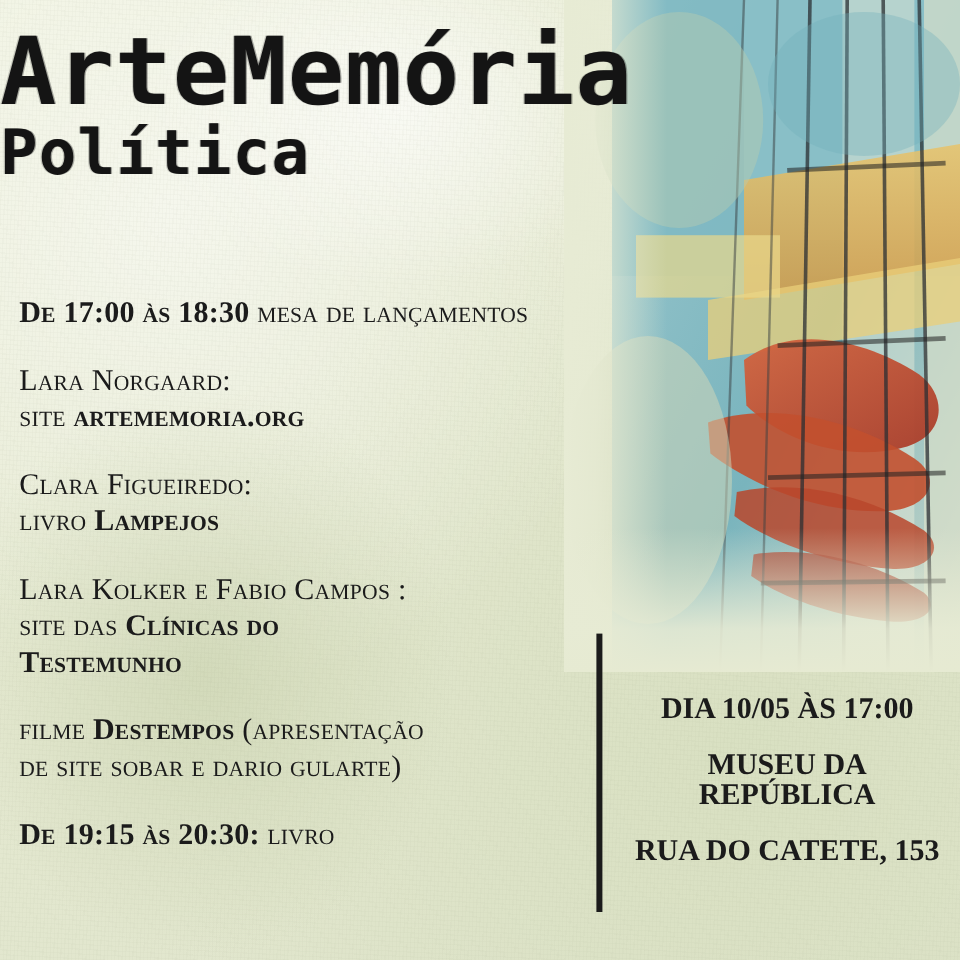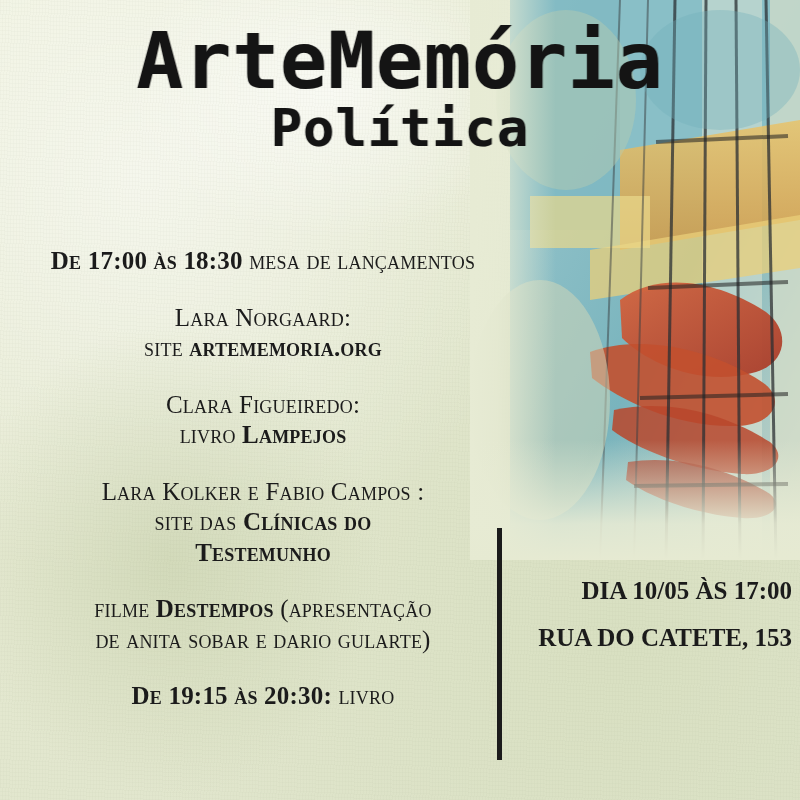--- a/index.html
+++ b/index.html
@@ -66,42 +66,41 @@
     left: 0; right: 0; bottom: 0;
     height: 120px;
     background: linear-gradient(to bottom, rgba(231,235,212,0) 0%, rgba(231,235,212,.9) 70%, #e6ead2 100%);
   }
 
   
   .title-block {
     position: absolute;
     left: 0; right: 0;
     top: 24px;
-    text-align: center;
+    text-align: left;
     z-index: 5;
   }
   .title-line1, .title-line2 {
     font-family: "DejaVu Sans Mono", monospace;
     font-weight: bold;
     color: #141414;
     line-height: .95;
     letter-spacing: 1px;
     text-shadow: 1px 0 0 rgba(20,20,20,.35), -1px 0 0 rgba(20,20,20,.2);
   }
   .title-line1 { font-size: 78px; }
   .title-line2 { font-size: 52px; margin-top: 6px; }
 
   
   .content {
     position: absolute;
-    left: 28px;
+    left: 16px;
     top: 246px;
     width: 470px;
     z-index: 6;
-    text-align: center;
   }
   .entry {
     margin-bottom: 26px;
     font-size: 25px;
     line-height: 1.22;
     font-variant: small-caps;
     letter-spacing: .2px;
   }
   .entry:last-child { margin-bottom: 0; }
   .b { font-weight: bold; }
@@ -116,21 +115,21 @@
     background: #1b1b1b;
     z-index: 6;
   }
 
   
   .venue {
     position: absolute;
     left: 520px;
     top: 578px;
     width: 272px;
-    text-align: right;
+    text-align: center;
     z-index: 6;
     font-variant: small-caps;
     font-weight: bold;
     font-size: 25px;
     line-height: 1.0;
   }
   .venue div { margin-bottom: 22px; }
   .venue div:last-child { margin-bottom: 0; }
 </style>
 </head>
@@ -233,29 +232,30 @@
       <div>
         <span>site das </span><span class="b">Clínicas do</span>
       </div>
       <div class="b">Testemunho</div>
     </div>
 
     <div class="entry">
       <div>
         <span>filme </span><span class="b">Destempos</span><span> (apresentação</span>
       </div>
-      <div>de anita sobar e dario gularte)</div>
+      <div>de site sobar e dario gularte)</div>
     </div>
 
     <div class="entry">
       <span class="b">De 19:15 às 20:30:</span><span> livro</span>
     </div>
 
   </div>
 
   <div class="divider"></div>
 
   <div class="venue">
     <div>DIA 10/05 ÀS 17:00</div>
+    <div>MUSEU DA REPÚBLICA</div>
     <div>RUA DO CATETE, 153</div>
   </div>
 
 </div>
 
 </body></html>

